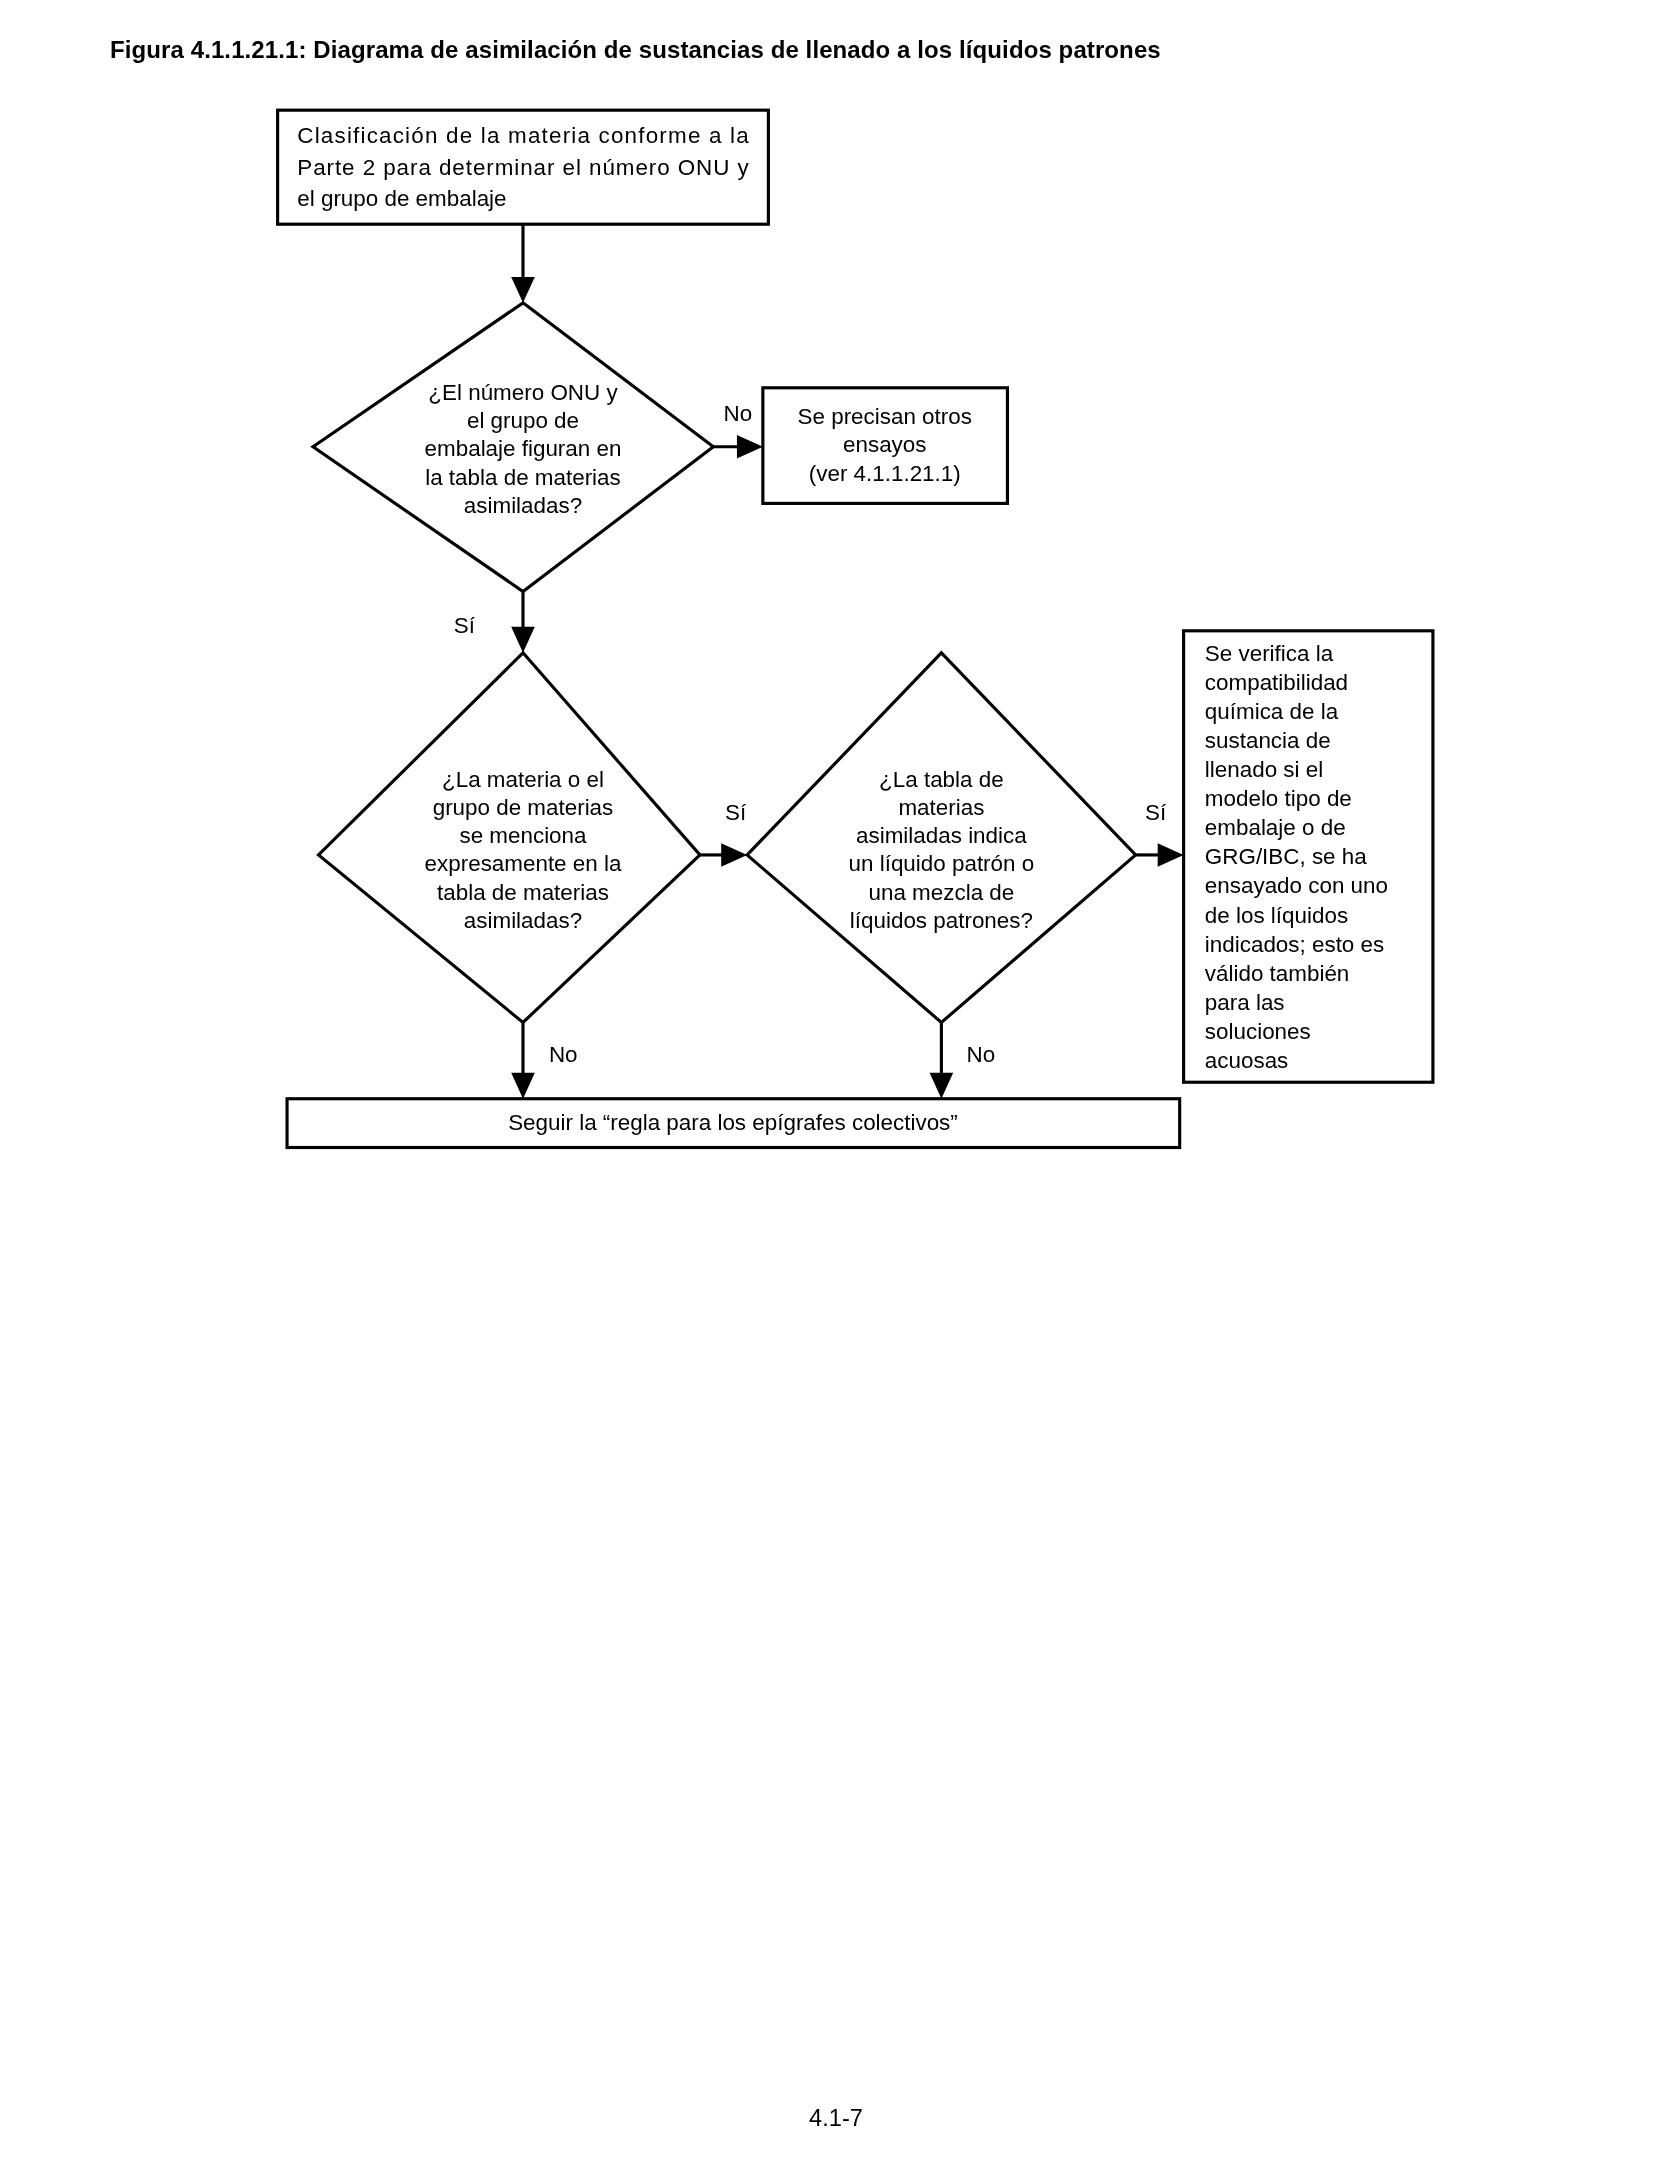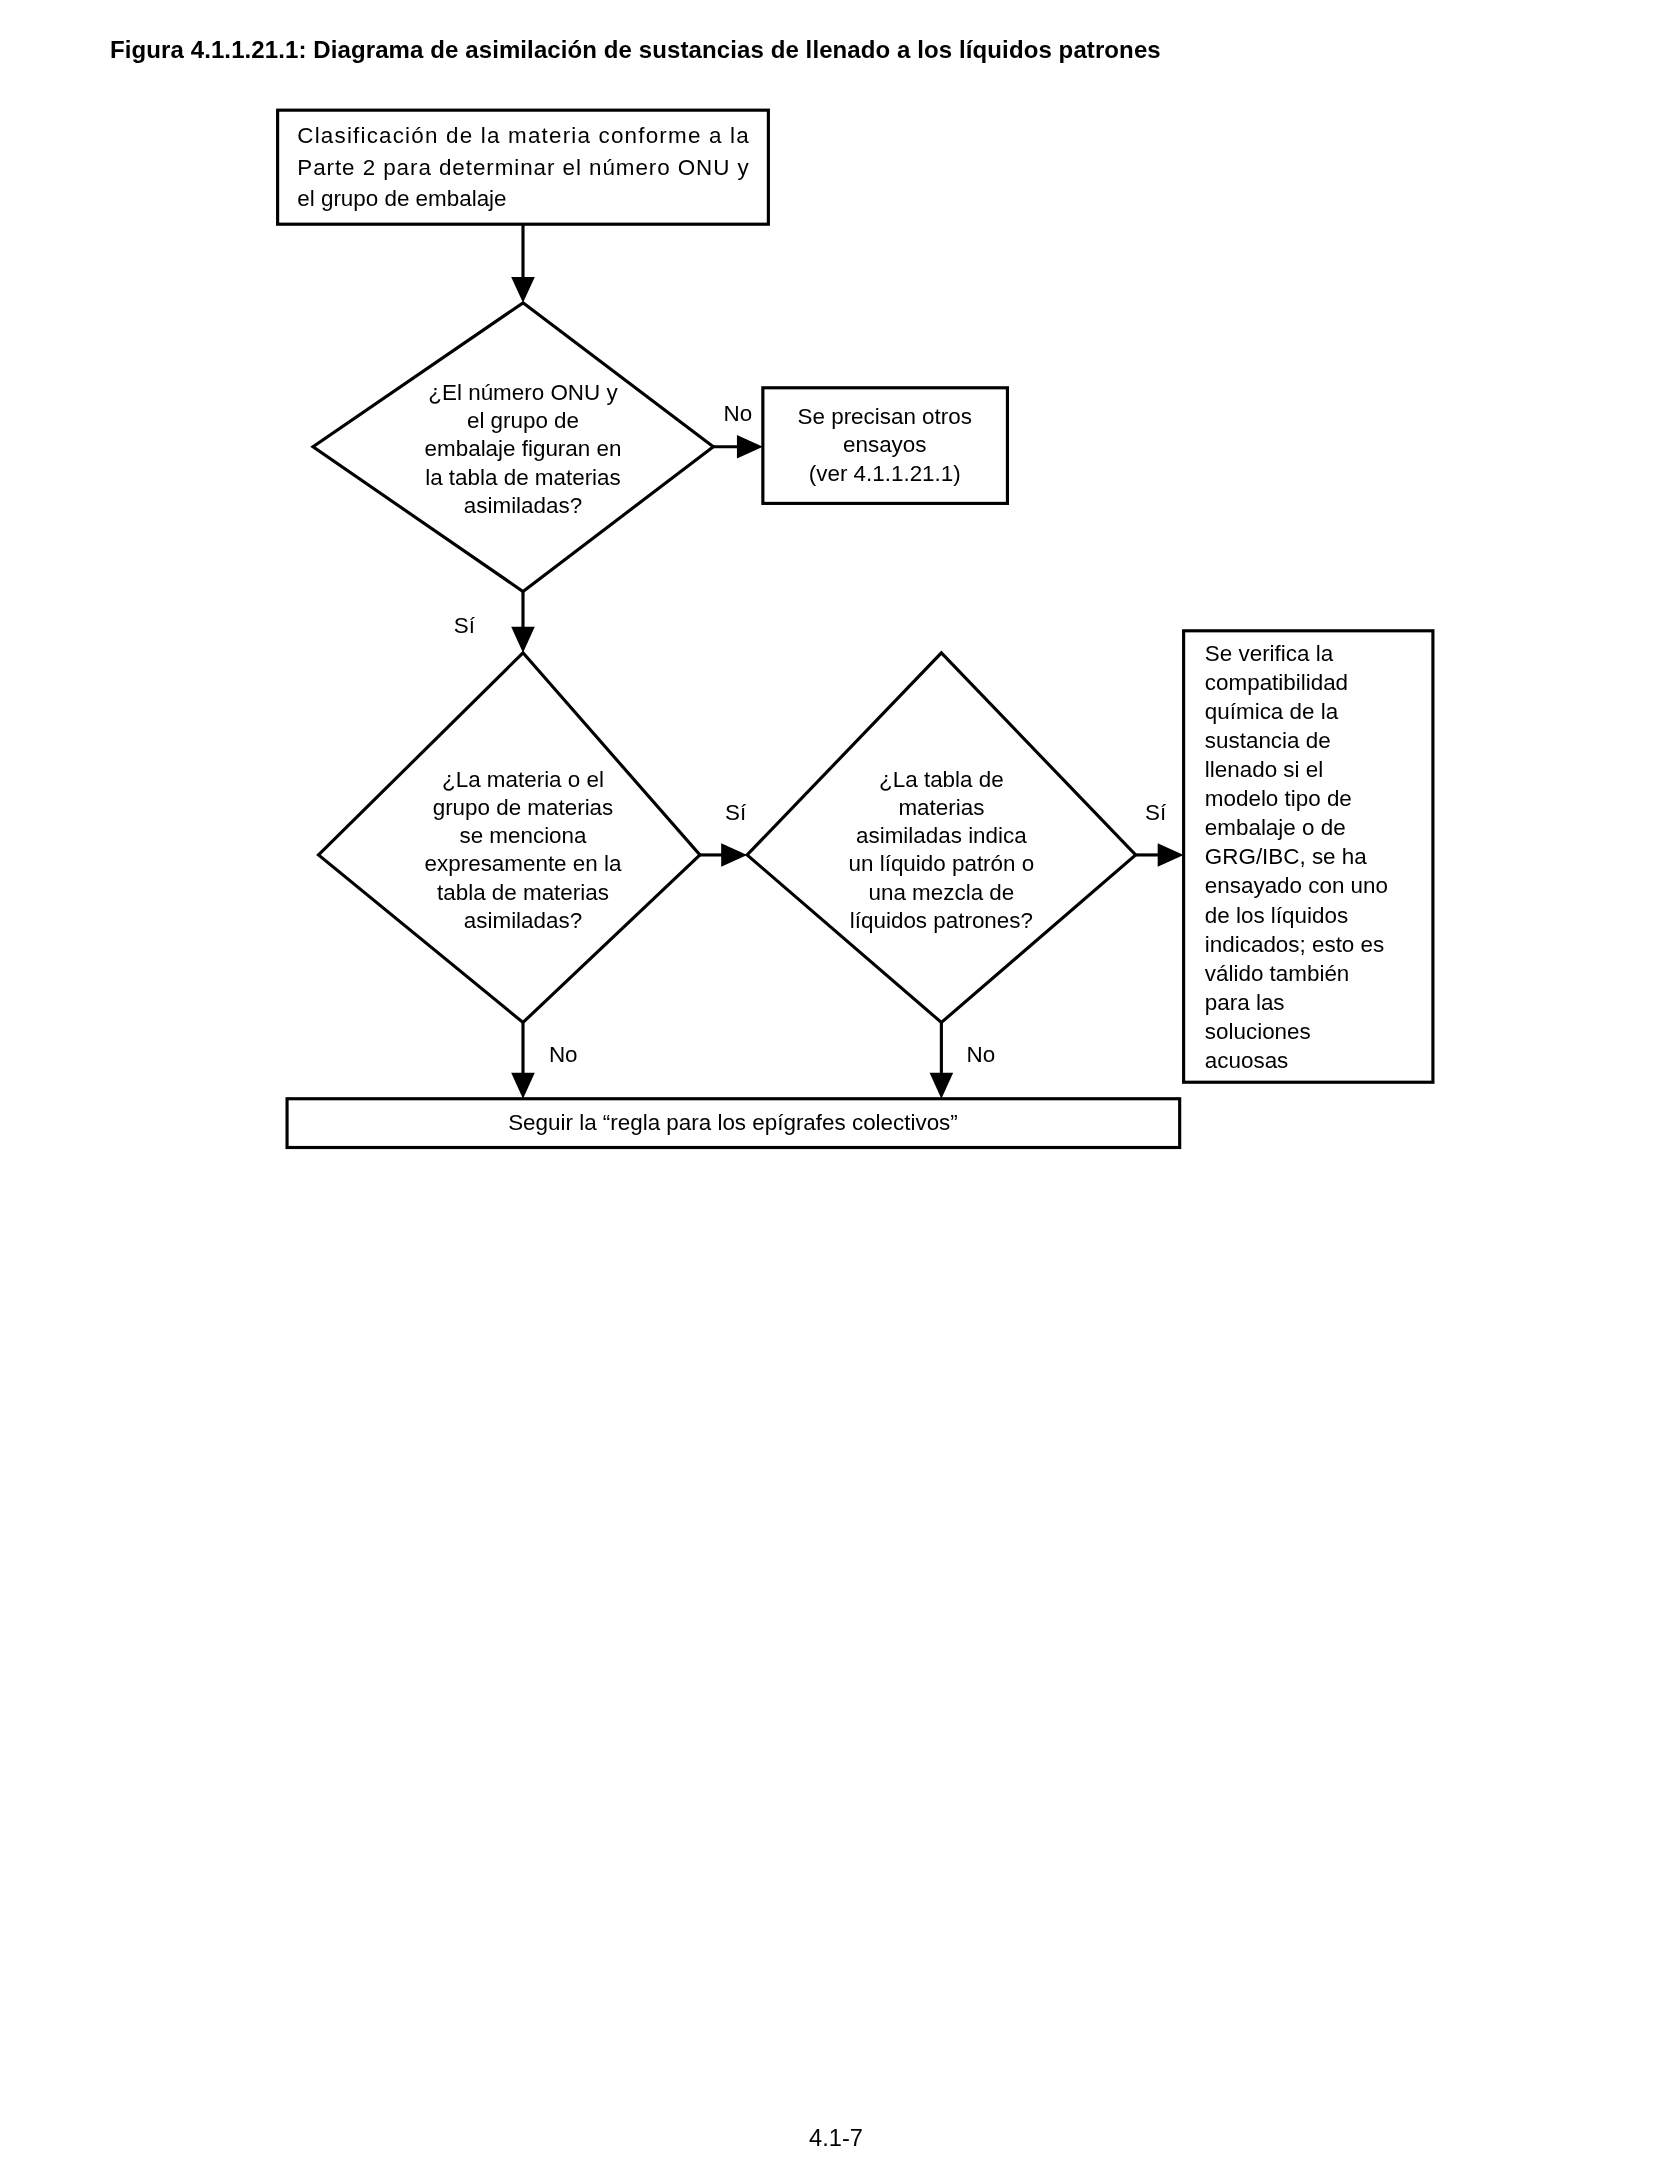--- a/index.html
+++ b/index.html
@@ -44,21 +44,20 @@
   }
 
   
   #page-footer {
     position: absolute;
     left: 0;
     top: 2105px;
     width: 1672px;
     text-align: center;
     font-size: 23.6px;
-    margin-top: 20px;
   }
 
   
   svg text {
     font-family: "Liberation Sans", sans-serif;
     fill: #000000;
   }
   .node-text { font-size: 28.5px; }
   .edge-label { font-size: 28.5px; }
   .shape { fill: #ffffff; stroke: #000000; }

